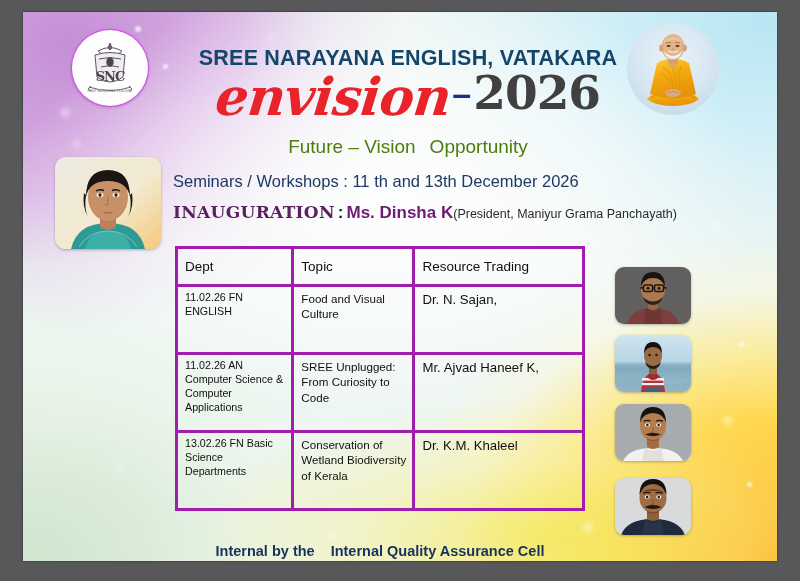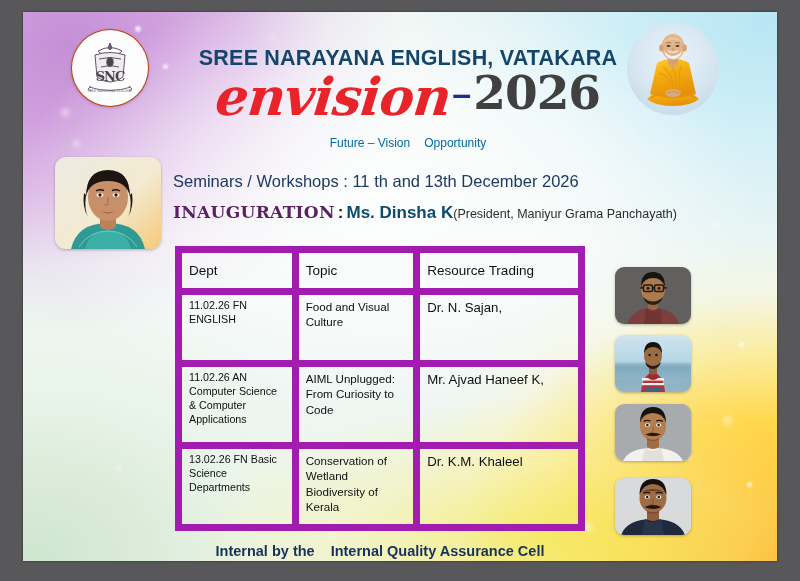--- a/index.html
+++ b/index.html
@@ -45,21 +45,21 @@
     background:radial-gradient(ellipse 520px 300px at 48% 34%,
       rgba(255,255,255,.88) 0%,rgba(255,255,255,.55) 40%,rgba(255,255,255,0) 72%);
   }
   .bokeh{position:absolute;border-radius:50%;background:rgba(255,255,255,.72);filter:blur(1px);}
   .bokeh.soft{background:rgba(255,255,255,.45);filter:blur(2.5px);}
 
   
   .circle-img{position:absolute;border-radius:50%;overflow:hidden;}
   #college-logo{
     left:48px;top:17px;width:78px;height:78px;
-    background:#c2410c;
+    background:#d946ef;
     box-shadow:0 1px 3px rgba(90,60,110,.30);
   }
   #guru-portrait{
     left:604px;top:11px;width:92px;height:92px;
     background:linear-gradient(#cfe3f2,#e6eef6 55%,#d8e6ef);
   }
   
   .photo{position:absolute;border-radius:9px;overflow:hidden;
          box-shadow:0 1px 3px rgba(0,0,0,.28);}
   #chief-guest-photo{left:32px;top:145px;width:106px;height:92px;border-radius:11px;}
@@ -85,47 +85,47 @@
     letter-spacing:-1px;vertical-align:-4px;
     transform:skewX(-6deg);display:inline-block;
   }
   #brand-dash{font-size:34px;font-weight:bold;color:#1c2f8f;padding:0 2px;vertical-align:6px;}
   #brand-year{
     font-family:"DejaVu Serif",serif;
     font-size:47px;font-weight:bold;color:#404040;letter-spacing:-1px;vertical-align:2px;
   }
   #tagline{
     position:absolute;left:150px;top:124px;width:470px;text-align:center;
-    font-size:12px;color:#0369a1;white-space:nowrap;
+    font-size:19px;color:#4d7c0f;white-space:nowrap;
   }
   #tagline .gap{display:inline-block;width:14px;}
   #seminar-line{
     position:absolute;left:150px;top:160px;width:500px;
     font-size:16.5px;color:#1d3a63;white-space:nowrap;
   }
   #inauguration-line{
     position:absolute;left:150px;top:190px;width:560px;
     white-space:nowrap;
   }
   #inauguration-label{
     font-family:"DejaVu Serif",serif;
     font-size:17px;font-weight:bold;color:#5a2060;letter-spacing:.3px;
   }
   #inauguration-colon{font-size:17px;font-weight:bold;color:#222;padding:0 3px;}
-  #inauguration-guest{font-size:17px;font-weight:bold;color:#0c4a6e;}
+  #inauguration-guest{font-size:17px;font-weight:bold;color:#701a75;}
   #inauguration-role{font-size:12.5px;color:#2b2b2b;}
 
   
   #schedule-table{
     position:absolute;left:152px;top:234px;width:410px;
     border-collapse:collapse;
     background:transparent;
   }
   #schedule-table td,#schedule-table th{
-    border:7px solid #a21caf;
+    border:3px solid #a21caf;
     padding:4px 6px 5px 7px;
     vertical-align:top;
     text-align:left;
     font-weight:normal;
     color:#101010;
   }
   #schedule-table th{font-size:13.5px;height:26px;vertical-align:middle;}
   .col-dept{width:112px;}
   .col-topic{width:116px;}
   .col-rp{width:182px;}
@@ -313,21 +313,21 @@
       <tbody>
         <tr class="r1">
           <td class="dept-cell">11.02.26 FN
 ENGLISH</td>
           <td class="topic-cell">Food and Visual Culture</td>
           <td class="rp-cell">Dr. N. Sajan,</td>
         </tr>
         <tr class="r2">
           <td class="dept-cell">11.02.26 AN
 Computer Science &amp; Computer Applications</td>
-          <td class="topic-cell">AIML Unplugged: From Curiosity to Code</td>
+          <td class="topic-cell">SREE Unplugged: From Curiosity to Code</td>
           <td class="rp-cell">Mr. Ajvad Haneef K,</td>
         </tr>
         <tr class="r3">
           <td class="dept-cell">13.02.26 FN
 Basic Science Departments</td>
           <td class="topic-cell">Conservation of Wetland Biodiversity of Kerala</td>
           <td class="rp-cell">Dr. K.M. Khaleel</td>
         </tr>
       </tbody>
     </table>

